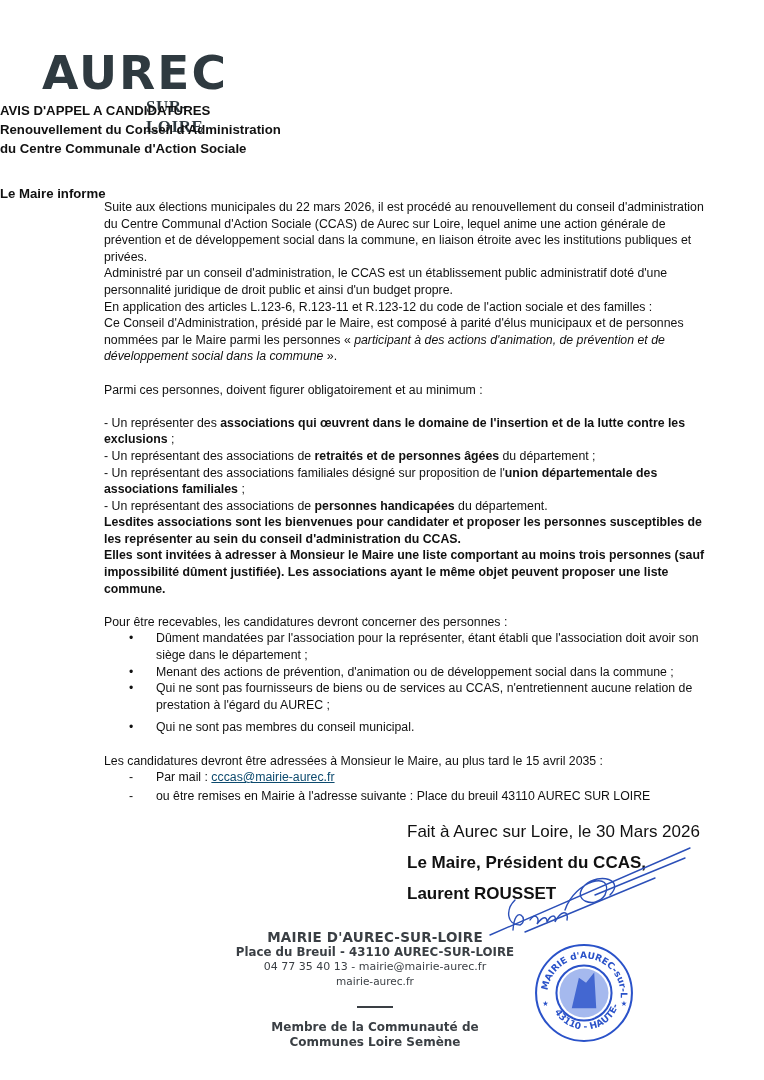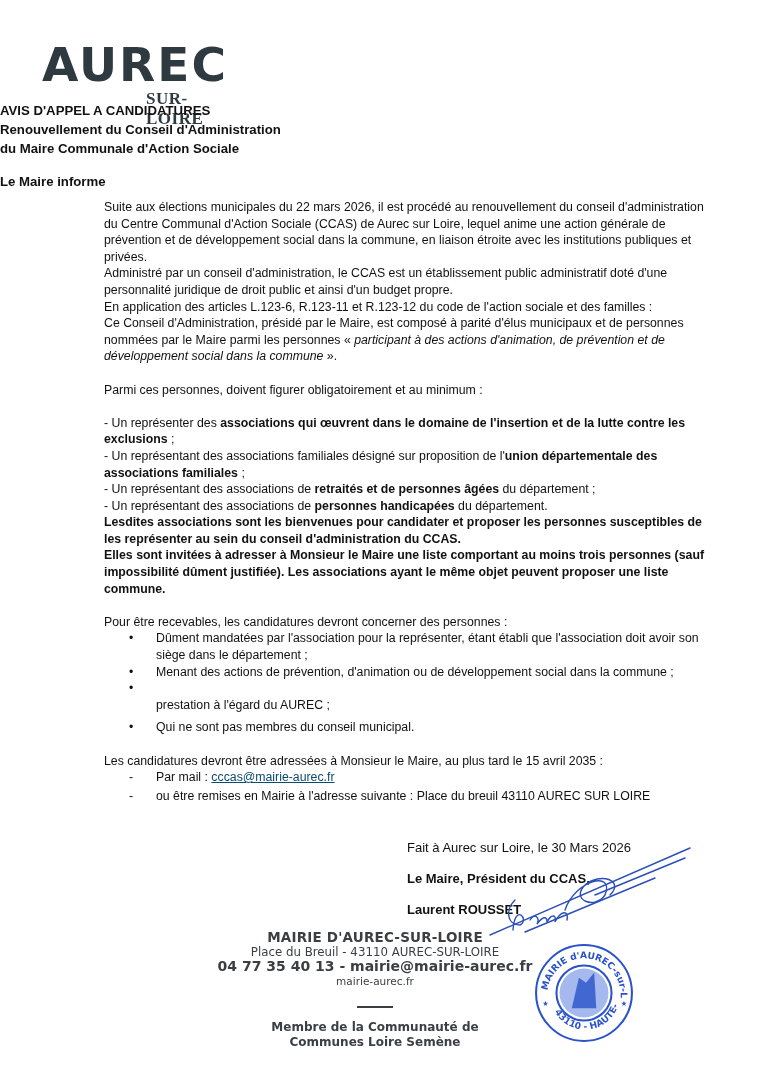--- a/index.html
+++ b/index.html
@@ -1,105 +1,105 @@
 <!DOCTYPE html>
 <html><head>
 <meta charset="utf-8">
 <style>
   html, body { margin: 0; padding: 0; background: #ffffff; }
   body { width: 764px; height: 1080px; position: relative; overflow: hidden;
          font-family: "Liberation Sans", "DejaVu Sans", sans-serif; color: #111; }
   .page { position: absolute; left: 0; top: 0; width: 764px; height: 1080px; background: #fff; }
 
   
-  .logo { position: absolute; left: 42px; top: 42px; width: 200px; }
+  .logo { position: absolute; left: 42px; top: 50px; width: 200px; }
   .logo-main { font-family: "DejaVu Sans", sans-serif; font-weight: bold; font-size: 47px;
                letter-spacing: 2px; color: #2f3a40; line-height: 46px; }
   .logo-sub { font-family: Liberation Serif, serif; font-weight: bold; font-size: 17px;
               color: #2f3a40; position: absolute; left: 104px; top: 47px; letter-spacing: 0.5px; }
 
   
   .heading { position: absolute; left: 0; width: 764px; top: 101px; text-align: left;
              font-weight: bold; font-size: 13.2px; line-height: 19px; }
-  .heading .sub-h { margin-top: 14px; }
+  .heading .sub-h { margin-top: 26px; }
 
   
   .body-text { position: absolute; left: 104px; top: 199px; width: 600px; font-size: 12.3px;
                line-height: 16.6px; }
   .body-text p { margin: 0; }
   .body-text .gap { height: 16.6px; }
   .b { font-weight: bold; }
   .i { font-style: italic; }
   .bullets { margin: 0; padding: 0; list-style: none; }
   .bullets li { position: relative; padding-left: 52px; }
   .bullets li .dot { position: absolute; left: 25px; top: 0; }
   .bullets li.spaced { margin-top: 6px; }
   .dashes { margin: 0; padding: 0; list-style: none; }
   .dashes li { position: relative; padding-left: 52px; margin-bottom: 2px; }
   .dashes li .dash { position: absolute; left: 25px; top: 0; }
   .mail-link { text-decoration: underline; color: #0c4a6e; }
 
   
-  .sig { position: absolute; left: 407px; top: 824px; font-size: 13px; line-height: 16px; margin-top: 16px; }
+  .sig { position: absolute; left: 407px; top: 824px; font-size: 17px; line-height: 16px; }
   .sig .line2 { font-weight: bold; margin-top: 15px; }
   .sig .line3 { font-weight: bold; margin-top: 15px; }
 
   
   .footer { position: absolute; left: 210px; top: 929px; width: 330px; text-align: center;
             font-family: "DejaVu Sans", sans-serif; color: #3a3f44; }
   .footer .f1 { font-weight: bold; font-size: 13.5px; line-height: 16px; letter-spacing: 0.2px; }
-  .footer .f2 { font-weight: normal; font-size: 11.8px; line-height: 14px; }
-  .footer .f3 { font-weight: bold; font-size: 14px; line-height: 15px; }
+  .footer .f2 { font-weight: bold; font-size: 11.8px; line-height: 14px; }
+  .footer .f3 { font-weight: normal; font-size: 11px; line-height: 15px; }
   .footer .f4 { font-size: 10.5px; line-height: 14px; }
   .footer .rule { width: 36px; height: 2px; background: #3a3f44; margin: 18px auto 12px auto; }
   .footer .f5 { font-weight: bold; font-size: 12px; line-height: 15px; }
 
   .signature-svg { position: absolute; left: 485px; top: 840px; width: 210px; height: 100px; }
   .stamp { position: absolute; left: 533px; top: 942px; width: 102px; height: 102px; }
 </style>
 </head>
 <body>
 
 <div class="page">
 
   <div class="logo">
     <div class="logo-main">AUREC</div>
     <div class="logo-sub">SUR-LOIRE</div>
   </div>
 
   <div class="heading">
     <div>AVIS D'APPEL A CANDIDATURES</div>
     <div>Renouvellement du Conseil d'Administration</div>
-    <div>du Maire Communale d'Action Sociale</div>
+    <div>du Centre Communale d'Action Sociale</div>
     <div class="sub-h">Le Maire informe</div>
   </div>
 
   <div class="body-text">
     <p>Suite aux élections municipales du 22 mars 2026, il est procédé au renouvellement du conseil d'administration du Centre Communal d'Action Sociale (CCAS) de Aurec sur Loire, lequel anime une action générale de prévention et de développement social dans la commune, en liaison étroite avec les institutions publiques et privées.</p>
     <p>Administré par un conseil d'administration, le CCAS est un établissement public administratif doté d'une personnalité juridique de droit public et ainsi d'un budget propre.</p>
     <p>En application des articles L.123-6, R.123-11 et R.123-12 du code de l'action sociale et des familles :</p>
     <p><span>Ce Conseil d'Administration, présidé par le Maire, est composé à parité d'élus municipaux et de personnes nommées par le Maire parmi les personnes « </span><span class="i">participant à des actions d'animation, de prévention et de développement social dans la commune</span><span> ».</span></p>
     <div class="gap"></div>
     <p>Parmi ces personnes, doivent figurer obligatoirement et au minimum :</p>
     <div class="gap"></div>
 
     <p><span>- Un représenter des </span><span class="b">associations qui œuvrent dans le domaine de l'insertion et de la lutte contre les exclusions</span><span> ;</span></p>
+    <p><span>- Un représentant des associations de </span><span class="b">retraités et de personnes âgées</span><span> du département ;</span></p>
     <p><span>- Un représentant des associations familiales désigné sur proposition de l'</span><span class="b">union départementale des associations familiales</span><span> ;</span></p>
-    <p><span>- Un représentant des associations de </span><span class="b">retraités et de personnes âgées</span><span> du département ;</span></p>
     <p><span>- Un représentant des associations de </span><span class="b">personnes handicapées</span><span> du département.</span></p>
 
     <p class="b">Lesdites associations sont les bienvenues pour candidater et proposer les personnes susceptibles de les représenter au sein du conseil d'administration du CCAS.</p>
     <p class="b">Elles sont invitées à adresser à Monsieur le Maire une liste comportant au moins trois personnes (sauf impossibilité dûment justifiée). Les associations ayant le même objet peuvent proposer une liste commune.</p>
     <div class="gap"></div>
 
     <p>Pour être recevables, les candidatures devront concerner des personnes :</p>
     <ul class="bullets">
       <li><span class="dot">•</span><span>Dûment mandatées par l'association pour la représenter, étant établi que l'association doit avoir son siège dans le département ;</span></li>
       <li><span class="dot">•</span><span>Menant des actions de prévention, d'animation ou de développement social dans la commune ;</span></li>
-      <li><span class="dot">•</span><br><span>prestation à l'égard du AUREC ;</span></li>
+      <li><span class="dot">•</span><span>Qui ne sont pas fournisseurs de biens ou de services au CCAS, n'entretiennent aucune relation de</span><br><span>prestation à l'égard du AUREC ;</span></li>
       <li class="spaced"><span class="dot">•</span><span>Qui ne sont pas membres du conseil municipal.</span></li>
     </ul>
     <div class="gap"></div>
 
     <p>Les candidatures devront être adressées à Monsieur le Maire, au plus tard le 15 avril 2035 :</p>
     <ul class="dashes">
       <li><span class="dash">-</span><span>Par mail : </span><a class="mail-link">cccas@mairie-aurec.fr</a></li>
       <li><span class="dash">-</span><span>ou être remises en Mairie à l'adresse suivante : Place du breuil 43110 AUREC SUR LOIRE</span></li>
     </ul>
   </div>

